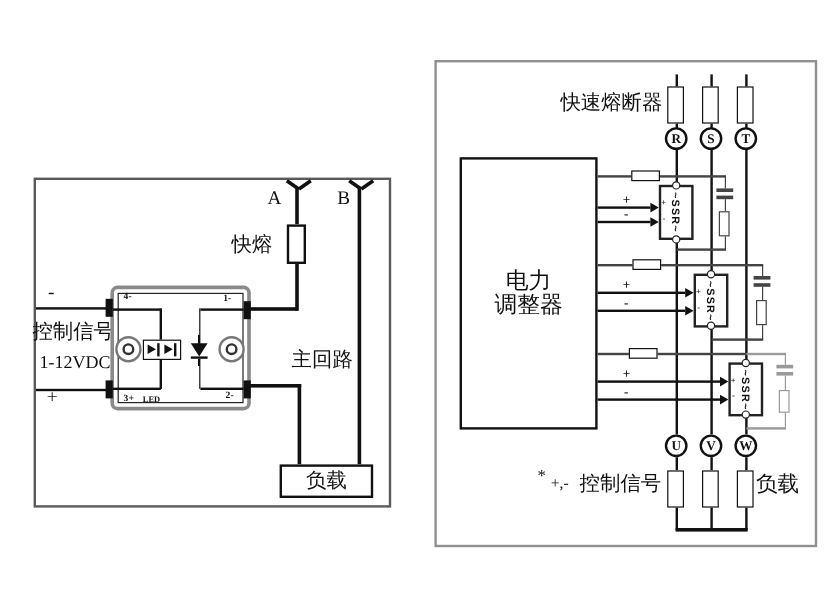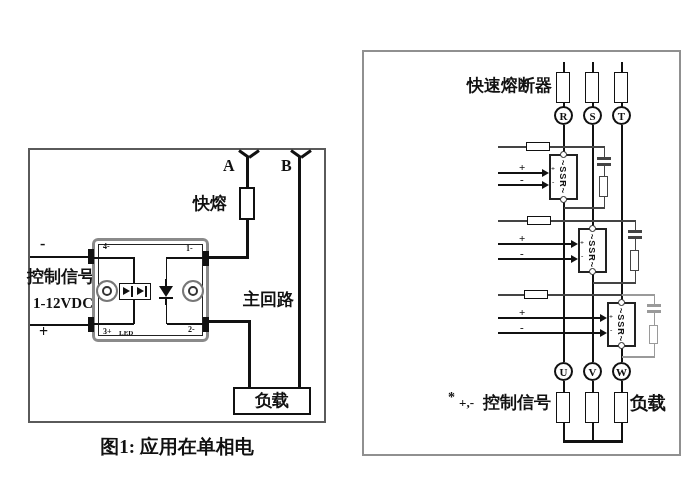--- a/index.html
+++ b/index.html
@@ -3,21 +3,21 @@
 <meta charset="utf-8">
 <style>
   html,body{margin:0;padding:0;background:#fff;}
   #stage{position:relative;width:700px;height:500px;background:#fff;overflow:hidden;
          font-family:"Liberation Serif","DejaVu Serif",serif;color:#111;}
   .abs{position:absolute;box-sizing:border-box;}
   .w{position:absolute;background:#111;}
   .wg{position:absolute;background:#444;}
   .wl{position:absolute;background:#9a9a9a;}
   .box{position:absolute;background:#fff;border:2px solid #111;box-sizing:border-box;}
-  .lbl{position:absolute;font-weight:bold;white-space:nowrap;line-height:1.05;}
+  .lbl{position:absolute;font-weight:normal;white-space:nowrap;line-height:1.05;}
   .circ{position:absolute;border:2px solid #111;border-radius:50%;background:#fff;box-sizing:border-box;
         display:flex;align-items:center;justify-content:center;font-weight:bold;font-size:11px;}
   .dot{position:absolute;width:7px;height:7px;border:1.5px solid #222;border-radius:50%;background:#fff;box-sizing:border-box;}
   .ar{position:absolute;width:0;height:0;border-top:4px solid transparent;border-bottom:4px solid transparent;border-left:7px solid #111;}
   .tr{position:absolute;width:0;height:0;border-top:4px solid transparent;border-bottom:4px solid transparent;border-left:7px solid #111;}
   .fk{position:absolute;width:12px;height:2.5px;background:#111;}
   .ssrbox{position:absolute;background:#fff;border:2px solid #222;box-sizing:border-box;
           display:flex;align-items:center;justify-content:center;}
   .rot{transform:rotate(90deg);font-size:9px;font-weight:bold;white-space:nowrap;letter-spacing:1px;font-family:"Liberation Sans",sans-serif;}
   .tiny{position:absolute;font-size:8px;font-weight:bold;line-height:1;}
@@ -89,21 +89,20 @@
   <div class="w" style="left:297.5px;top:157px;width:3px;height:230px;"></div>
 
   <div class="lbl" style="left:243px;top:291px;font-size:17px;">主回路</div>
   <div class="w" style="left:207px;top:320px;width:44px;height:3px;"></div>
   <div class="w" style="left:248px;top:320px;width:3px;height:67px;"></div>
 
   <div class="box" style="left:233px;top:387px;width:78px;height:28px;display:flex;align-items:center;justify-content:center;">
     <span class="lbl" style="position:static;font-size:17px;">负载</span>
   </div>
 
-  <div class="lbl" style="left:28px;top:437px;width:298px;text-align:center;font-size:19px;">图1: 应用在单相电</div>
 
   <div class="abs" style="left:362px;top:50px;width:319px;height:406px;border:2px solid #909090;"></div>
 
   <div class="lbl" style="left:467px;top:77px;font-size:17px;">快速熔断器</div>
 
   <div class="w" style="left:562.5px;top:62px;width:2.5px;height:11px;"></div>
   <div class="w" style="left:591.5px;top:62px;width:2.5px;height:11px;"></div>
   <div class="w" style="left:620.5px;top:62px;width:2.5px;height:11px;"></div>
   <div class="fuseh" style="left:556px;top:72px;width:14px;height:31px;"></div>
   <div class="fuseh" style="left:585px;top:72px;width:14px;height:31px;"></div>
@@ -121,20 +120,24 @@
       <span>T</span>
     </div>
 
   <div class="w" style="left:562.5px;top:125px;width:2.5px;height:30px;"></div>
   <div class="w" style="left:562.5px;top:199px;width:2.5px;height:163px;"></div>
   <div class="w" style="left:591.5px;top:125px;width:2.5px;height:105px;"></div>
   <div class="w" style="left:591.5px;top:271px;width:2.5px;height:91px;"></div>
   <div class="w" style="left:620.5px;top:125px;width:2.5px;height:179px;"></div>
   <div class="w" style="left:620.5px;top:346px;width:2.5px;height:16px;"></div>
 
+  <div class="abs" style="left:383px;top:131px;width:115px;height:227px;border:2.5px solid #111;background:#fff;display:flex;flex-direction:column;align-items:center;justify-content:center;">
+    <span class="lbl" style="position:static;font-size:19px;">电力</span>
+    <span class="lbl" style="position:static;font-size:19px;">调整器</span>
+  </div>
 
   <div class="wg" style="left:498px;top:146px;width:107px;height:1.5px;"></div>
   <div class="fuseh" style="left:526px;top:142px;width:24px;height:9px;"></div>
   <div class="w" style="left:498px;top:172px;width:44px;height:1.5px;"></div>
   <div class="ar" style="left:542px;top:169px;"></div>
   <div class="tiny" style="left:519px;top:162px;font-size:11px;">+</div>
   <div class="w" style="left:498px;top:184px;width:44px;height:1.5px;"></div>
   <div class="ar" style="left:542px;top:181px;"></div>
   <div class="tiny" style="left:520px;top:174px;font-size:11px;">-</div>
   <div class="ssrbox" style="left:549px;top:154px;width:29px;height:46px;">

